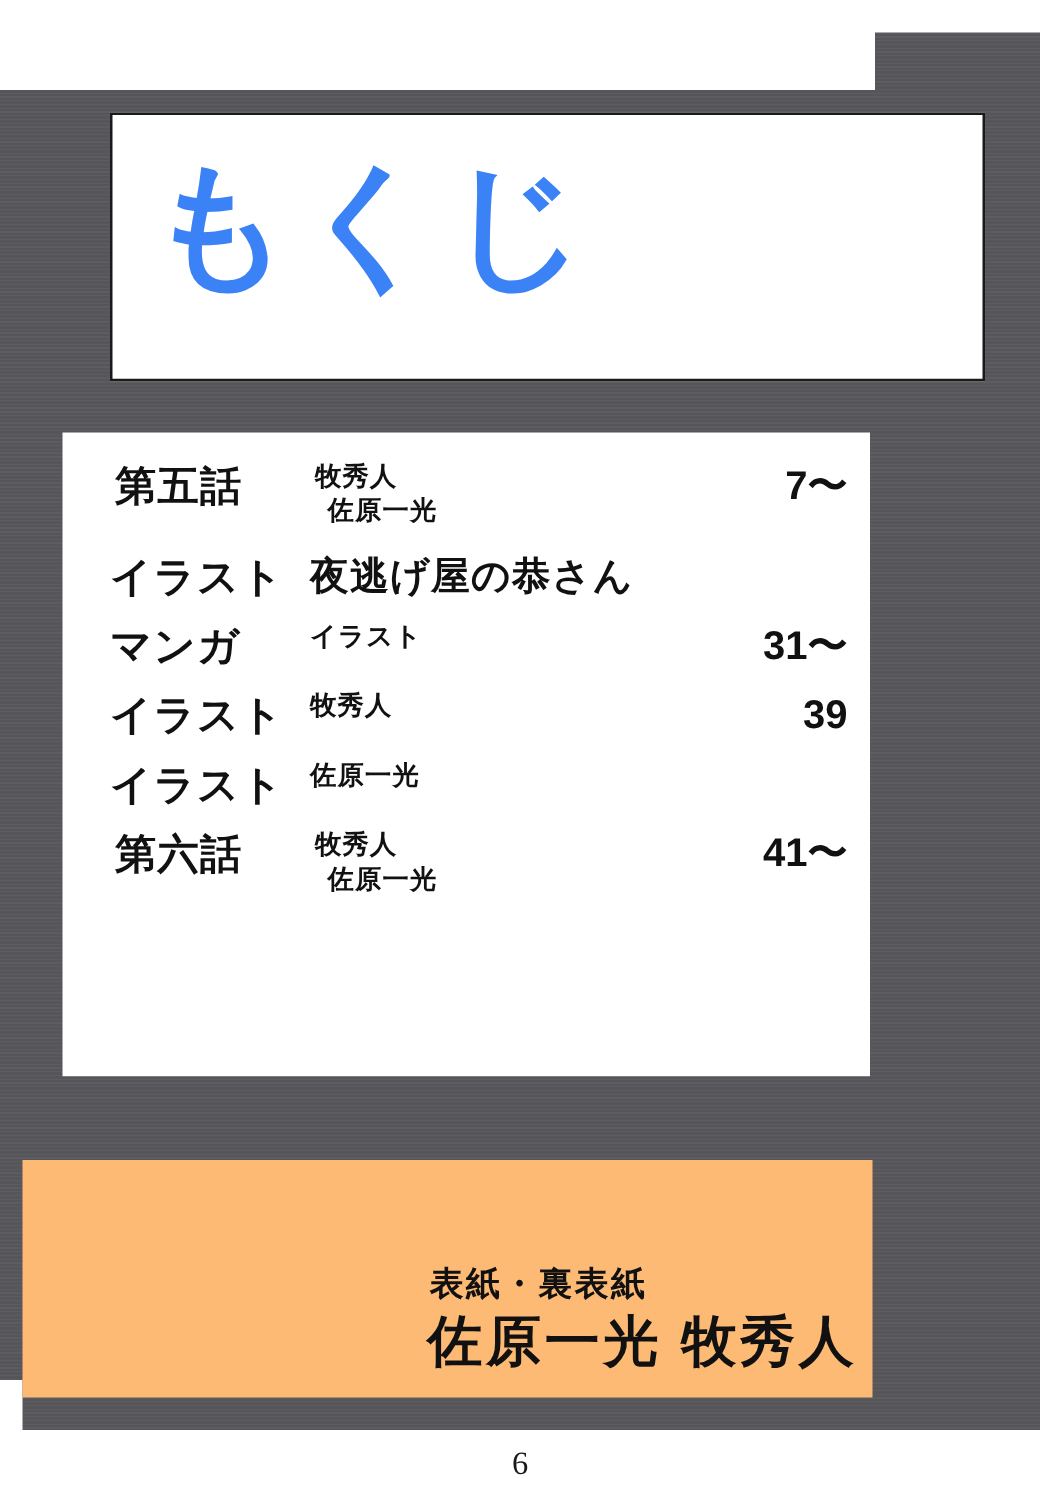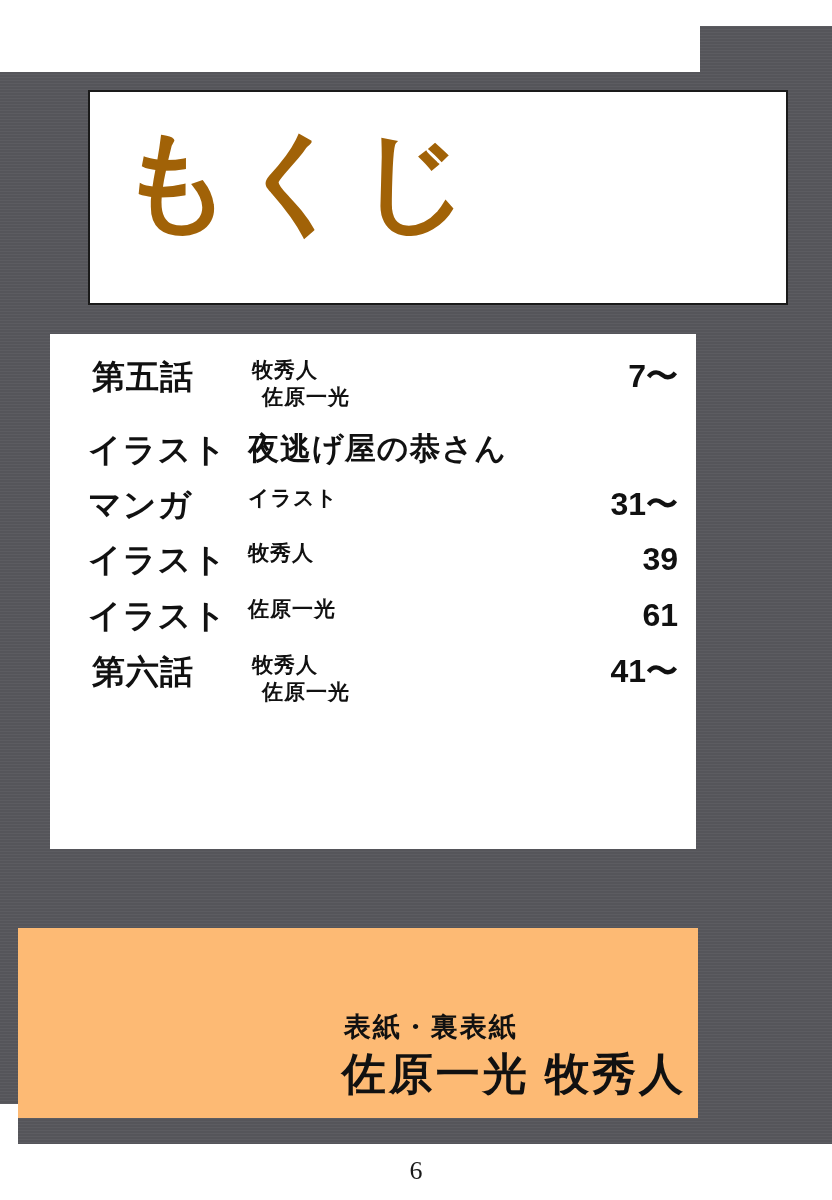--- a/index.html
+++ b/index.html
@@ -78,30 +78,30 @@
     border: 2px solid #1a1a1a;
     box-sizing: border-box;
   }
   .title-text {
     position: absolute;
     left: 30px;
     top: 14px;
     font-size: 110px;
     font-weight: bold;
     letter-spacing: 6px;
-    color: #a16207;
+    color: #3b82f6;
     line-height: 1.35;
     white-space: nowrap;
   }
 
   
   .contents-block {
     position: absolute;
     left: 50px;
-    top: 334px;
+    top: 346px;
     width: 646px;
     height: 515px;
     background: #ffffff;
   }
 
   .toc {
     position: absolute;
     left: 38px;
     top: 22px;
     width: 590px;
@@ -253,21 +253,20 @@
           <span>牧秀人</span>
         </div>
         <div class="toc-page">39</div>
       </div>
 
       <div class="toc-row compact">
         <div class="toc-kind">イラスト</div>
         <div class="toc-authors">
           <span>佐原一光</span>
         </div>
-        <div class="toc-page">61</div>
       </div>
 
       <div class="toc-row">
         <div class="toc-kind indent">第六話</div>
         <div class="toc-authors">
           <span>牧秀人</span>
           <span class="second">佐原一光</span>
         </div>
         <div class="toc-page">41〜</div>
       </div>

